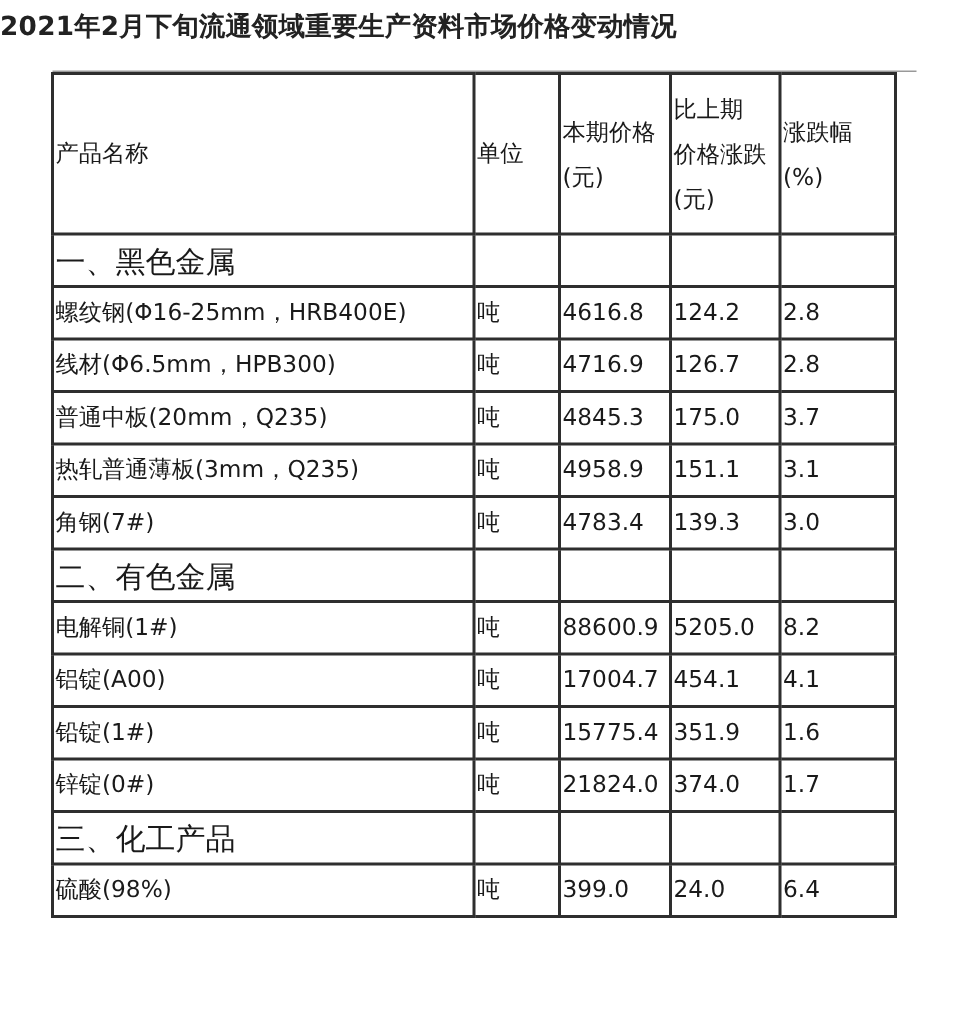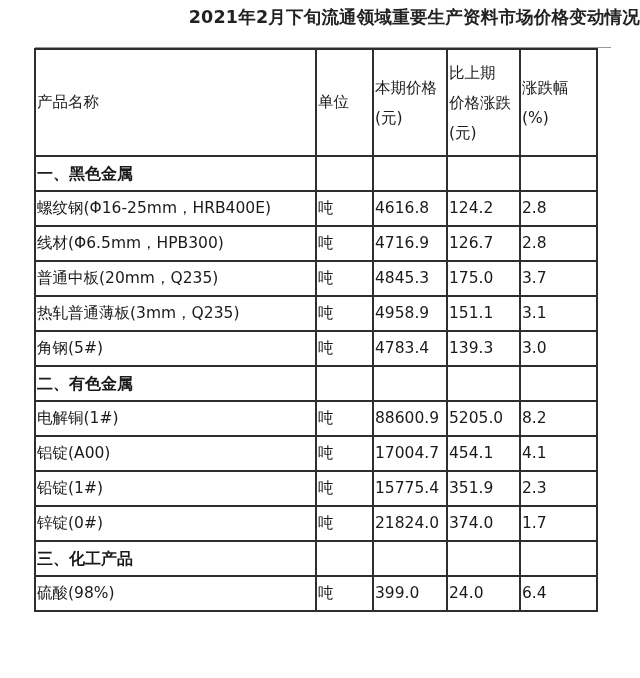--- a/index.html
+++ b/index.html
@@ -1,28 +1,28 @@
 <!DOCTYPE html>
 <html><head>
 <meta charset="utf-8">
 <style>
   html, body { margin: 0; padding: 0; background: #ffffff; }
   body { width: 640px; height: 678px; overflow: hidden; position: relative;
          font-family: "DejaVu Sans", "Liberation Sans", sans-serif; color: #1a1a1a; }
-  .title { position: absolute; left: 0; top: 5px; width: 640px; text-align: right;
+  .title { position: absolute; left: 0; top: 5px; width: 640px; text-align: left;
            font-size: 17.5px; font-weight: bold; letter-spacing: 0.2px; color: #222; }
   .rule { position: absolute; left: 35px; top: 47px; width: 576px; height: 1px; background: #999; }
   table.grid { position: absolute; left: 34px; top: 48px; border-collapse: collapse; table-layout: fixed; }
   table.grid td { border: 2px solid #2e2e2e; padding: 0 0 0 1px; font-size: 15.5px;
                   vertical-align: middle; white-space: nowrap; overflow: hidden; line-height: 1.2; }
   .c1 { width: 281px; } .c2 { width: 57px; } .c3 { width: 74px; } .c4 { width: 73px; } .c5 { width: 77px; }
   tr.hdr td { height: 105px; }
   tr.hdr td .ml { line-height: 30px; }
   tr.row td { height: 33px; }
-  tr.cat td.name { font-weight: bold; font-size: 16px; }
+  tr.cat td.name { font-weight: normal; font-size: 20px; }
 </style>
 </head>
 <body>
 
 <div class="title">2021年2月下旬流通领域重要生产资料市场价格变动情况</div>
 <div class="rule"></div>
 
 <table class="grid">
   <colgroup>
     <col class="c1">
@@ -79,21 +79,21 @@
     <td>3.7</td>
   </tr>
   <tr class="row">
     <td>热轧普通薄板(3mm，Q235)</td>
     <td>吨</td>
     <td>4958.9</td>
     <td>151.1</td>
     <td>3.1</td>
   </tr>
   <tr class="row">
-    <td>角钢(5#)</td>
+    <td>角钢(7#)</td>
     <td>吨</td>
     <td>4783.4</td>
     <td>139.3</td>
     <td>3.0</td>
   </tr>
 
   <tr class="row cat">
     <td class="name">二、有色金属</td>
     <td></td>
     <td></td>
@@ -112,21 +112,21 @@
     <td>吨</td>
     <td>17004.7</td>
     <td>454.1</td>
     <td>4.1</td>
   </tr>
   <tr class="row">
     <td>铅锭(1#)</td>
     <td>吨</td>
     <td>15775.4</td>
     <td>351.9</td>
-    <td>2.3</td>
+    <td>1.6</td>
   </tr>
   <tr class="row">
     <td>锌锭(0#)</td>
     <td>吨</td>
     <td>21824.0</td>
     <td>374.0</td>
     <td>1.7</td>
   </tr>
 
   <tr class="row cat">

